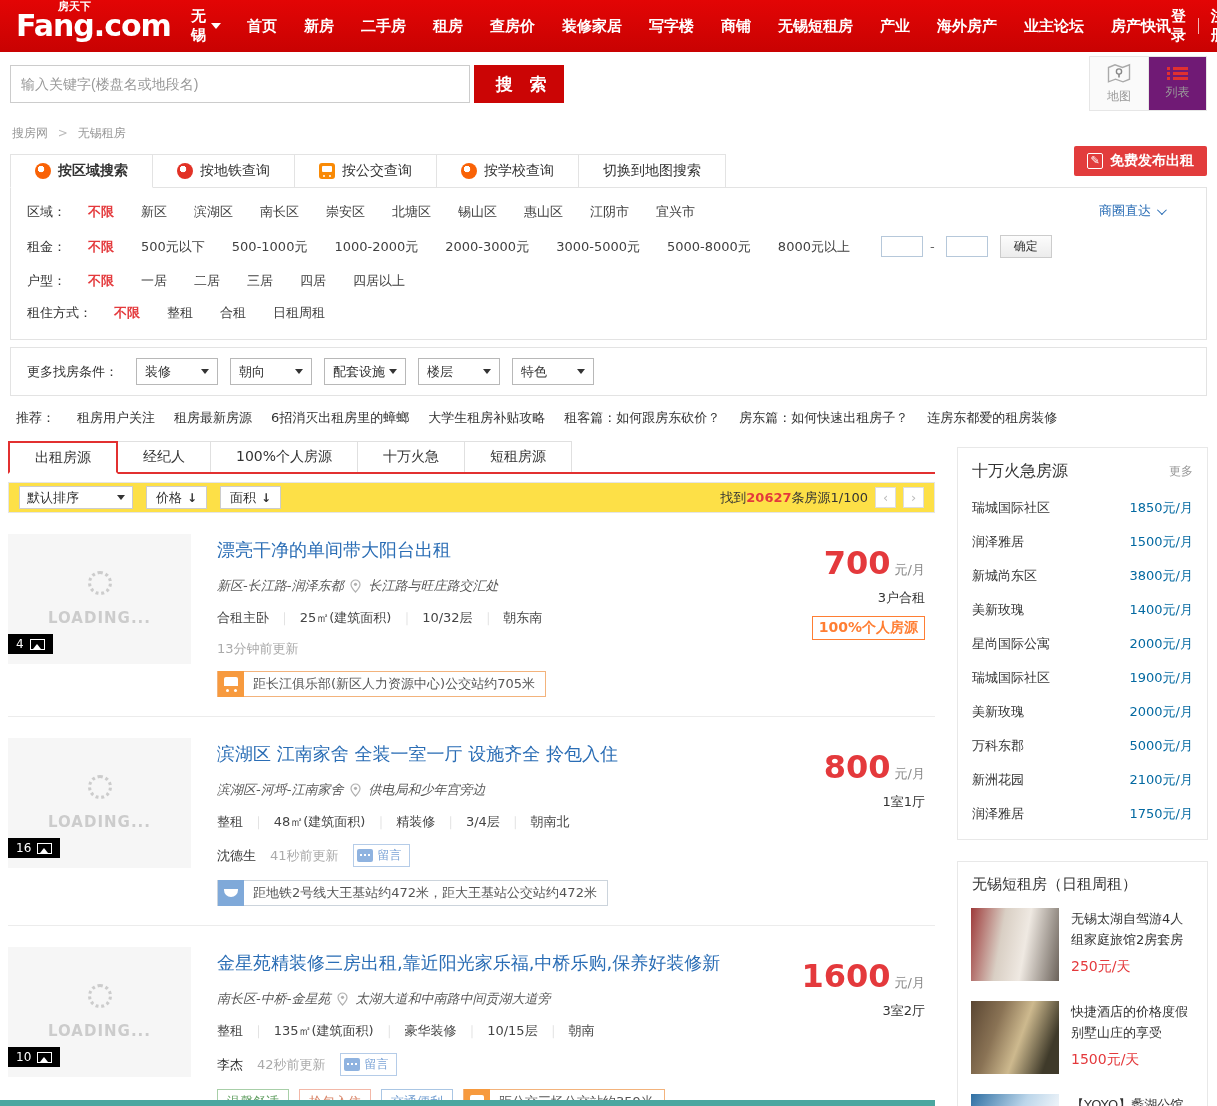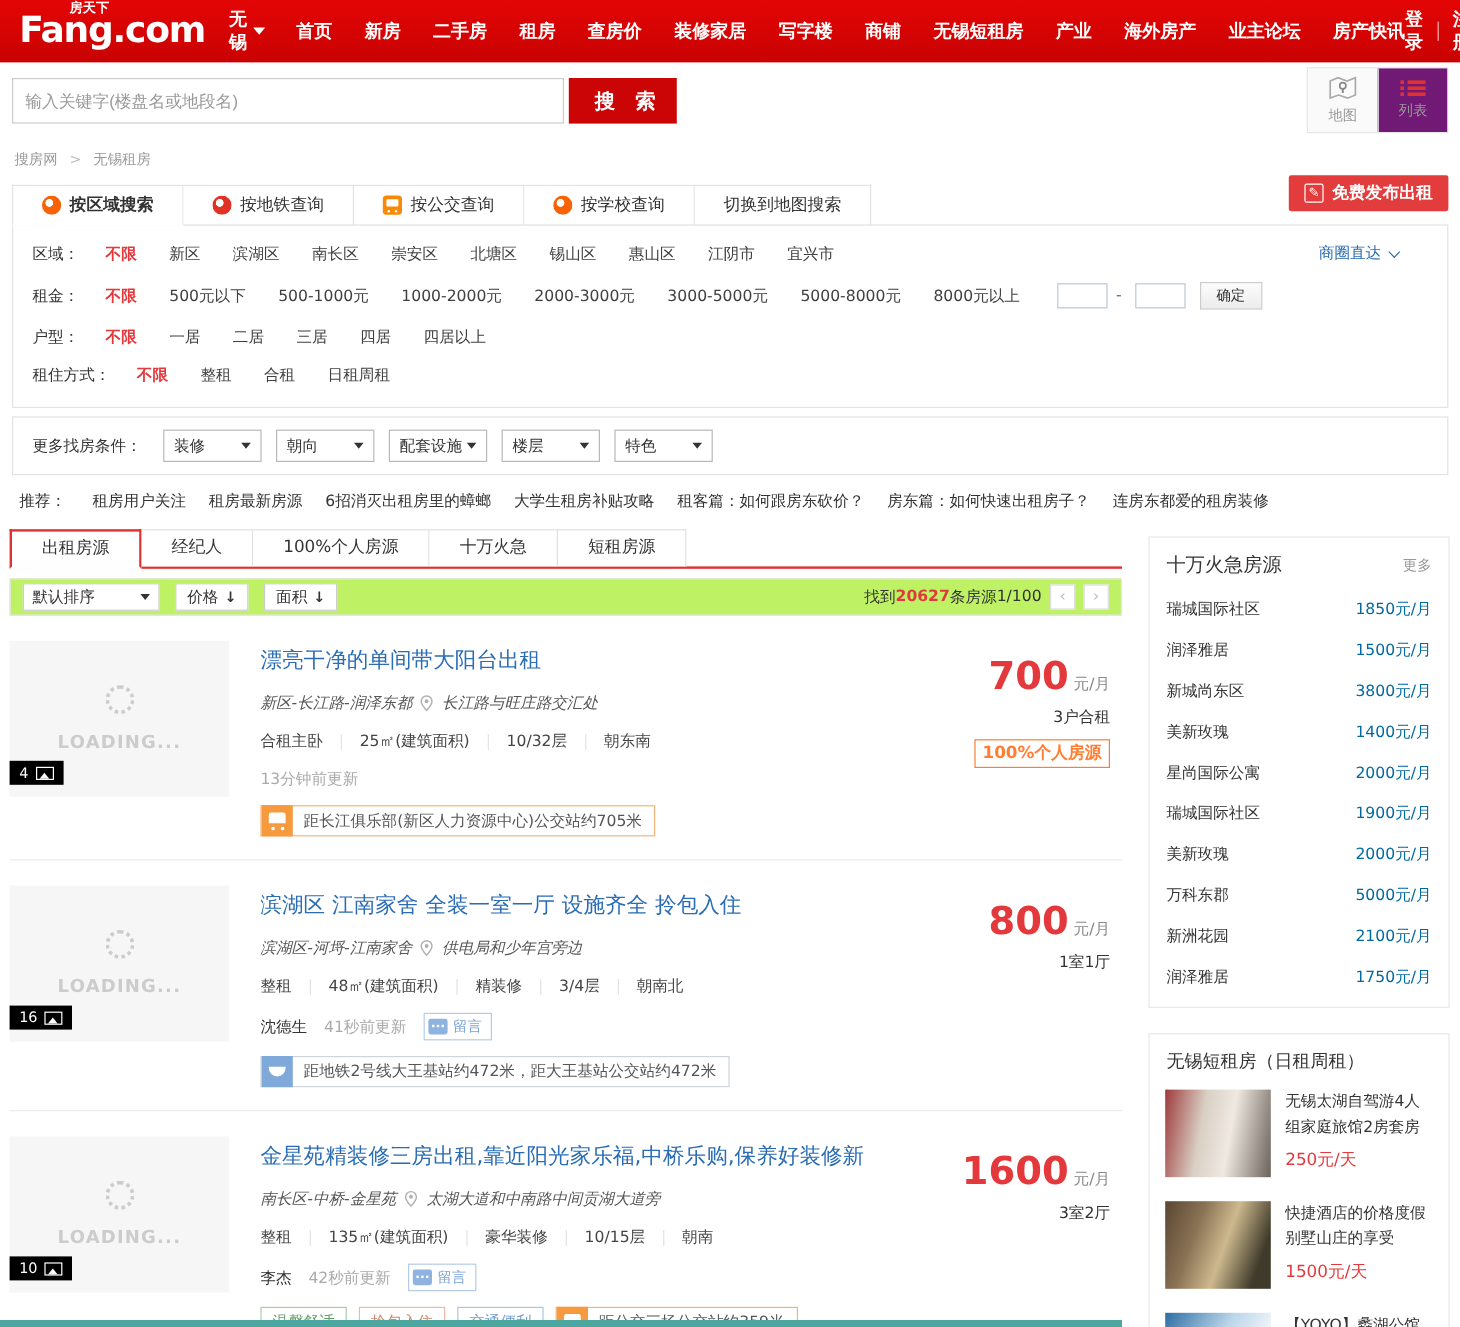--- a/index.html
+++ b/index.html
@@ -77,21 +77,21 @@
   .reclinks { display:flex; }
   .reclinks a { color:#333; margin-right:19px; white-space:nowrap; }
 
   
   .leftcol { margin-left:8px; width:927px; position:relative; }
   .ltabs { display:flex; border-bottom:2px solid #e23030; }
   .ltab { height:31px; line-height:29px; padding:0 25px; border:1px solid #e0e0e0; border-left:none; border-bottom:none; font-size:14px; color:#333; background:#fff; cursor:pointer; }
   .ltab.active { border:2px solid #e23030; border-bottom:2px solid #fff; margin-bottom:-2px; height:33px; }
   .ltab:nth-child(2){ border-left:none; }
 
-  .sortbar { margin-top:8px; height:31px; background:#bef264; border:1px solid #e5e5e5; display:flex; align-items:center; padding:0 10px; font-size:13px; color:#333; }
+  .sortbar { margin-top:8px; height:31px; background:#fde047; border:1px solid #e5e5e5; display:flex; align-items:center; padding:0 10px; font-size:13px; color:#333; }
   .sortsel { width:114px; height:23px; background:#fff; border:1px solid #ccc; display:flex; align-items:center; justify-content:space-between; padding:0 7px; margin-right:13px; cursor:pointer; }
   .sortbtn { height:23px; background:#fff; border:1px solid #ccc; display:flex; align-items:center; gap:5px; padding:0 9px; margin-right:13px; cursor:pointer; }
   .dnarrow { font-weight:bold; color:#333; font-size:12px; }
   .result { margin-left:auto; display:flex; align-items:center; }
   .rcount { color:#e4393c; font-weight:bold; }
   .pagebtn { width:21px; height:21px; border:1px solid #ddd; background:#fff; color:#bbb; font-size:13px; line-height:19px; text-align:center; margin-left:7px; cursor:pointer; }
 
   
   .card { position:relative; display:flex; padding:21px 0 19px; border-bottom:1px solid #ececec; }
   .thumb { position:relative; width:183px; height:130px; background:#f6f6f6; flex:none; margin-right:26px; display:flex; flex-direction:column; align-items:center; justify-content:center; gap:14px; cursor:pointer; }

